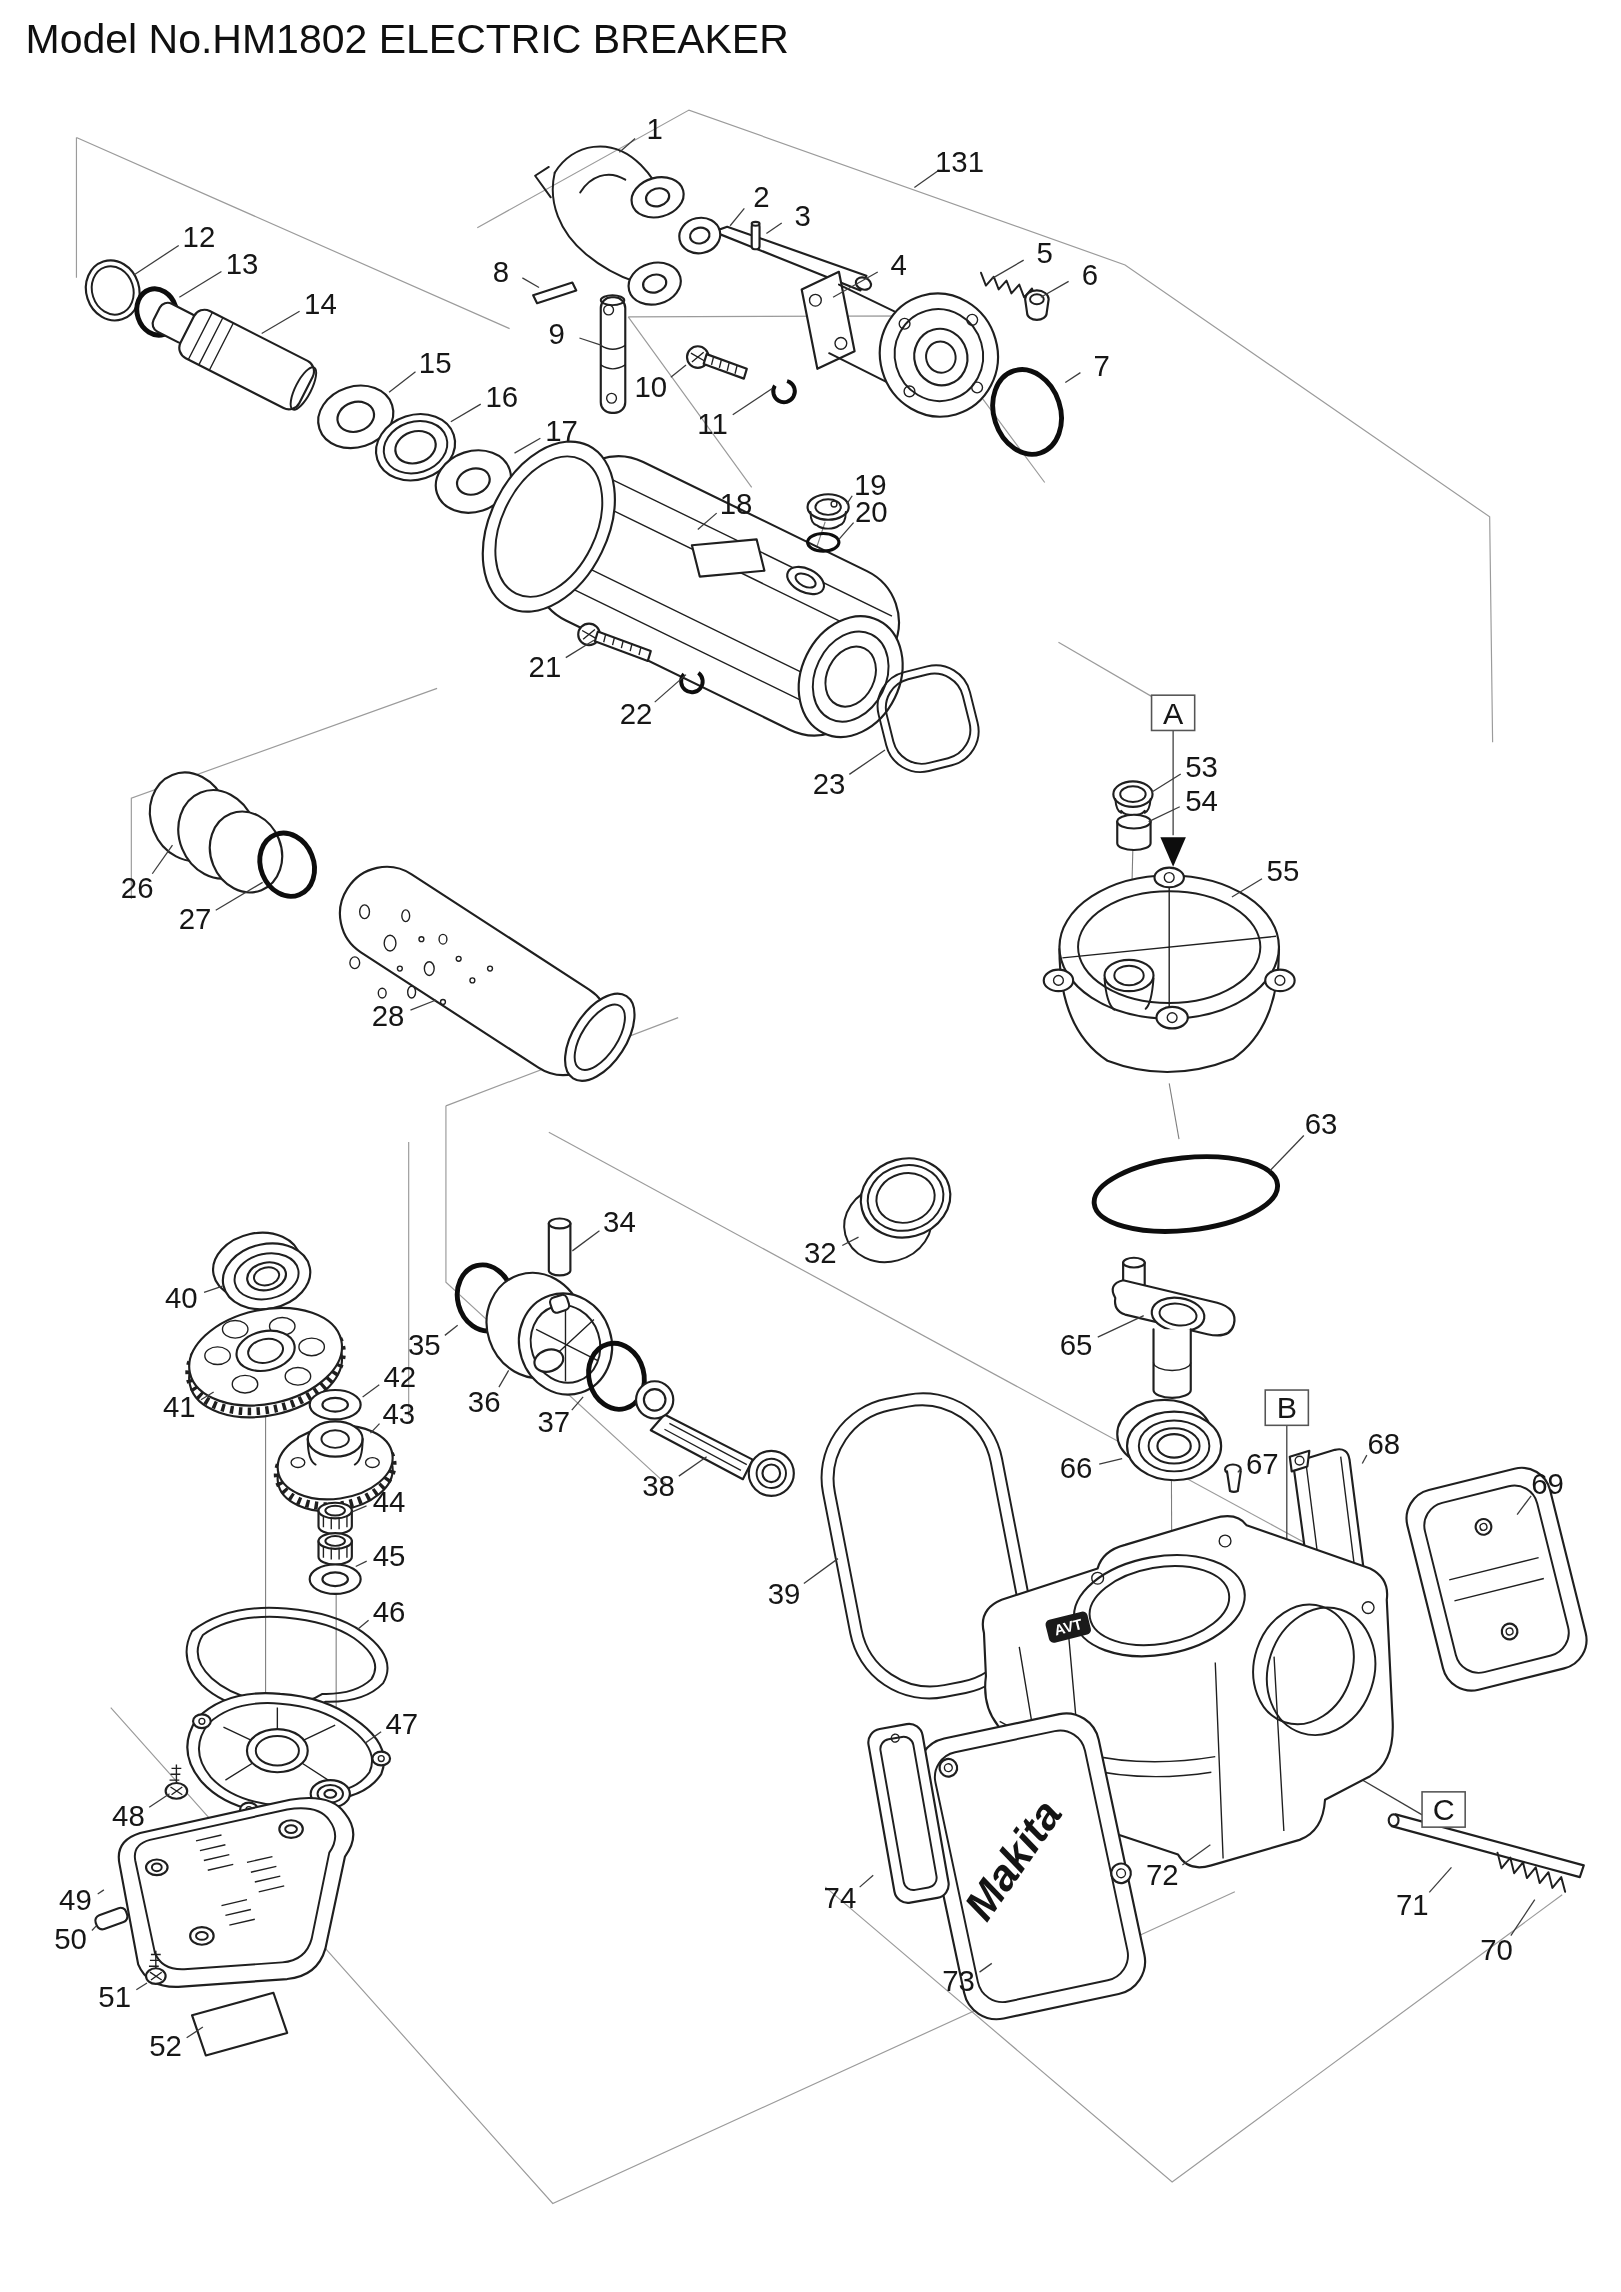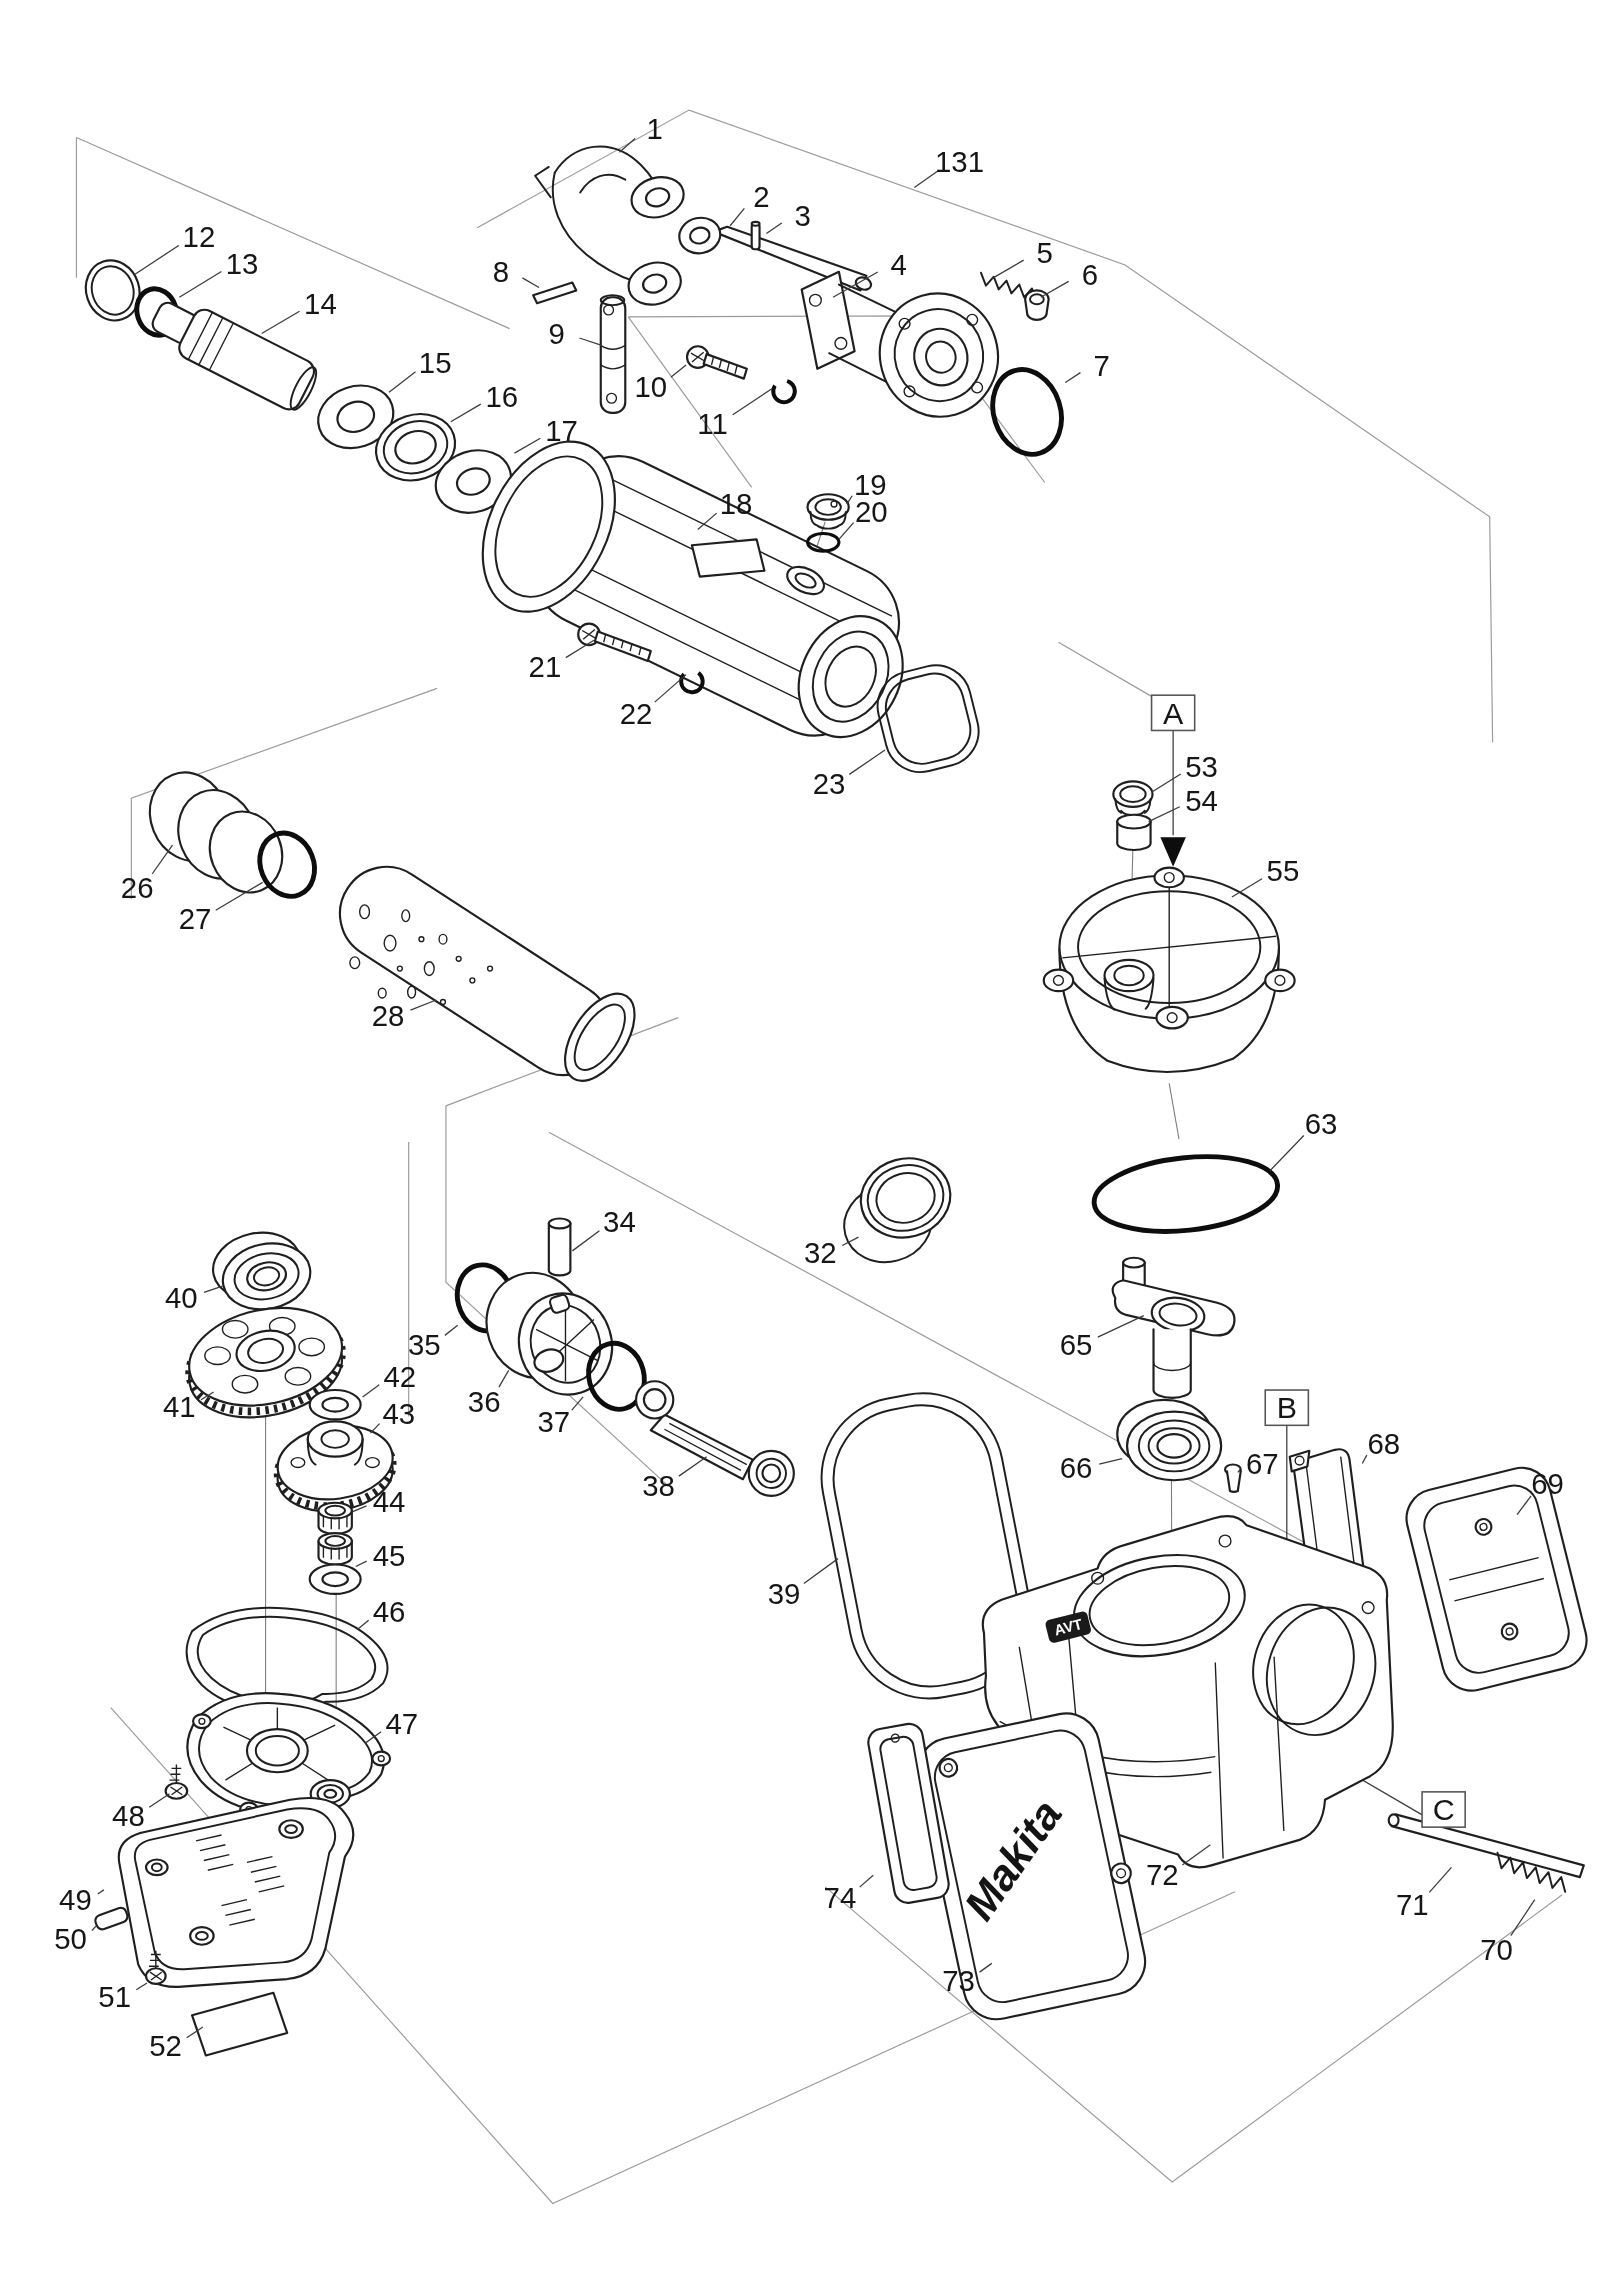--- a/index.html
+++ b/index.html
@@ -22,20 +22,21 @@
   .sletter{font-family:"Liberation Sans",sans-serif;font-size:31px;fill:#161616;text-anchor:middle}
   .sbox{fill:#fff;stroke:#555;stroke-width:1.6}
   .makita{font-family:"Liberation Sans",sans-serif;font-style:italic;font-weight:bold;
           font-size:44px;fill:#141414;text-anchor:middle}
   .avt{font-family:"Liberation Sans",sans-serif;font-weight:bold;font-size:15px;fill:#fff;text-anchor:middle}
 </style>
 </head>
 <body>
 
 <div id="page">
+  <div id="title">Model No.HM1802 ELECTRIC BREAKER</div>
 
   <svg id="diagram-svg" width="1621" height="2293" viewBox="0 0 1654 2339">
 
     <g>
       <path class="bl" d="M78,140 L78,283 M78,140 L520,335"></path>
       <path class="bl" d="M487,232 L703,112 L1148,270 L1520,527 L1523,757"></path>
       <path class="bl" d="M641,323 L940,322 L1066,492 M641,323 L767,497"></path>
       <path class="bl" d="M446,702 L134,814 L134,917"></path>
       <path class="bl" d="M455,1128 L455,1308 L682,1516 M455,1128 L692,1038"></path>
       <path class="bl" d="M560,1155 L1330,1573"></path>

